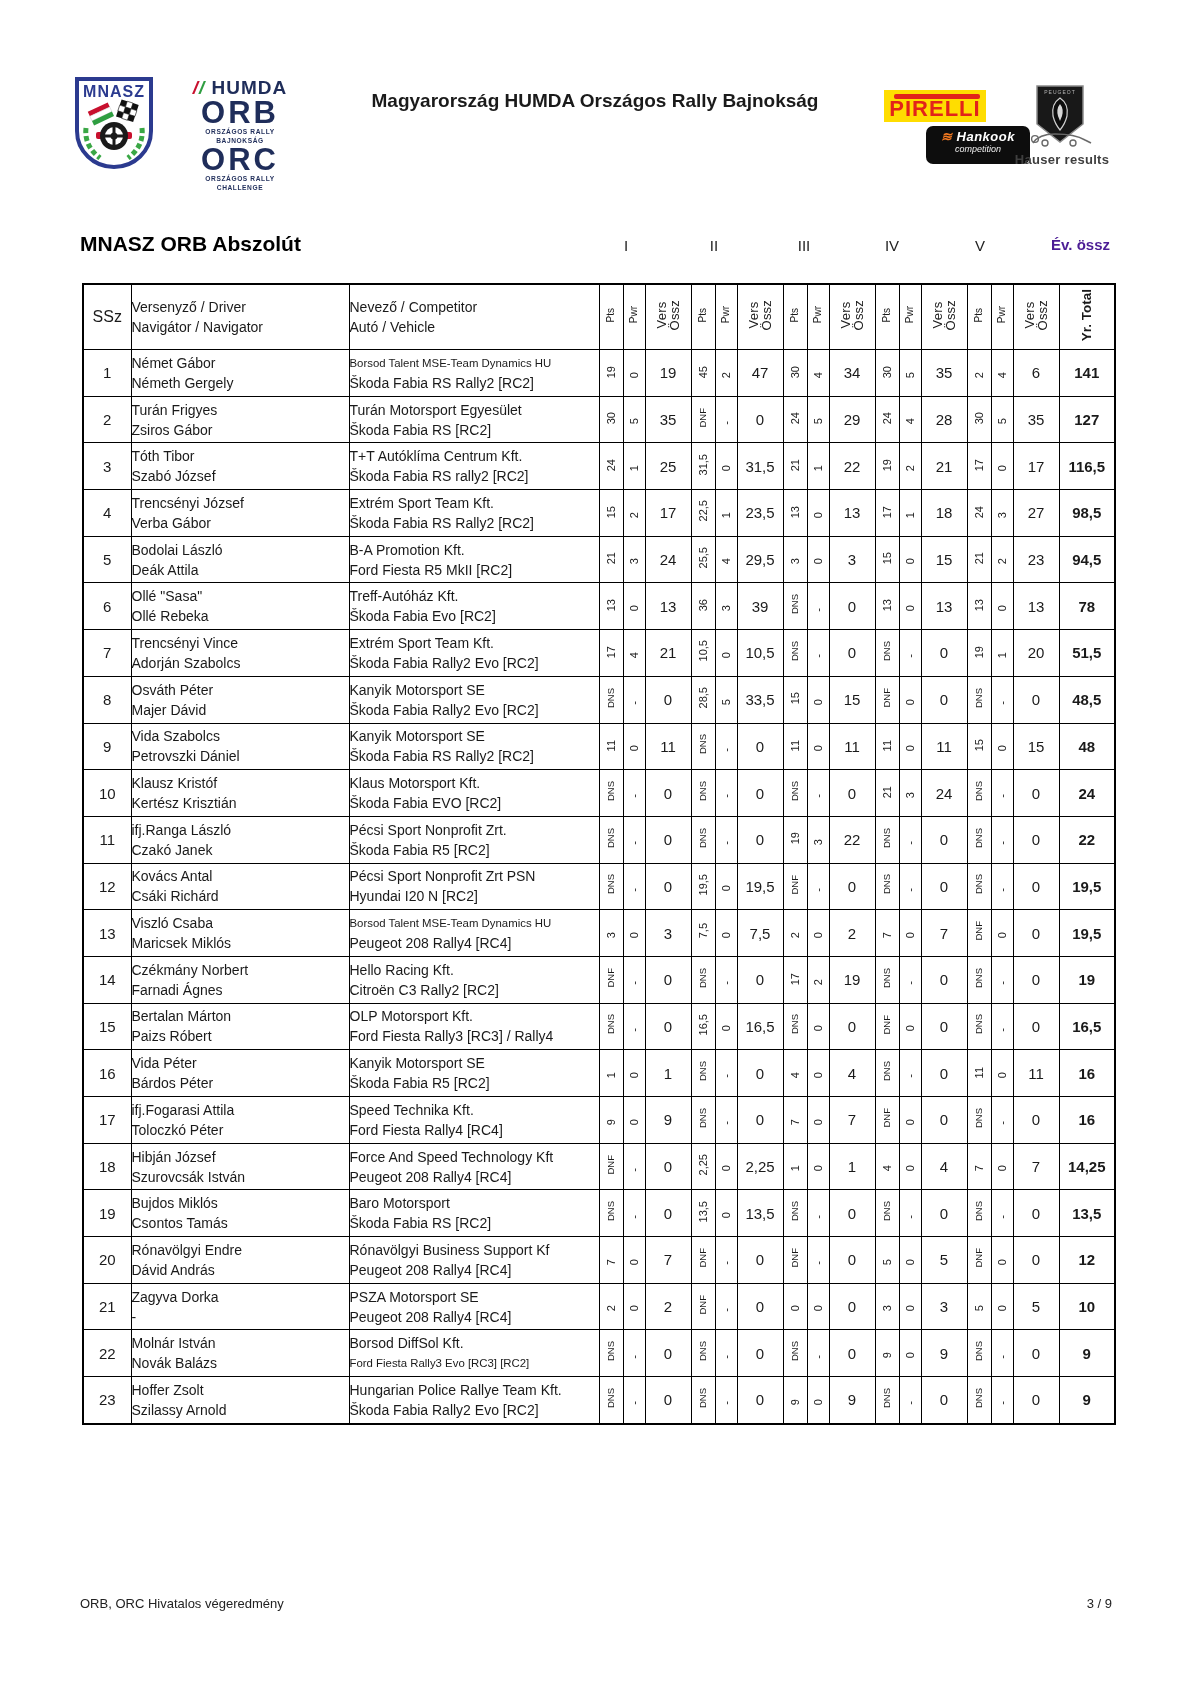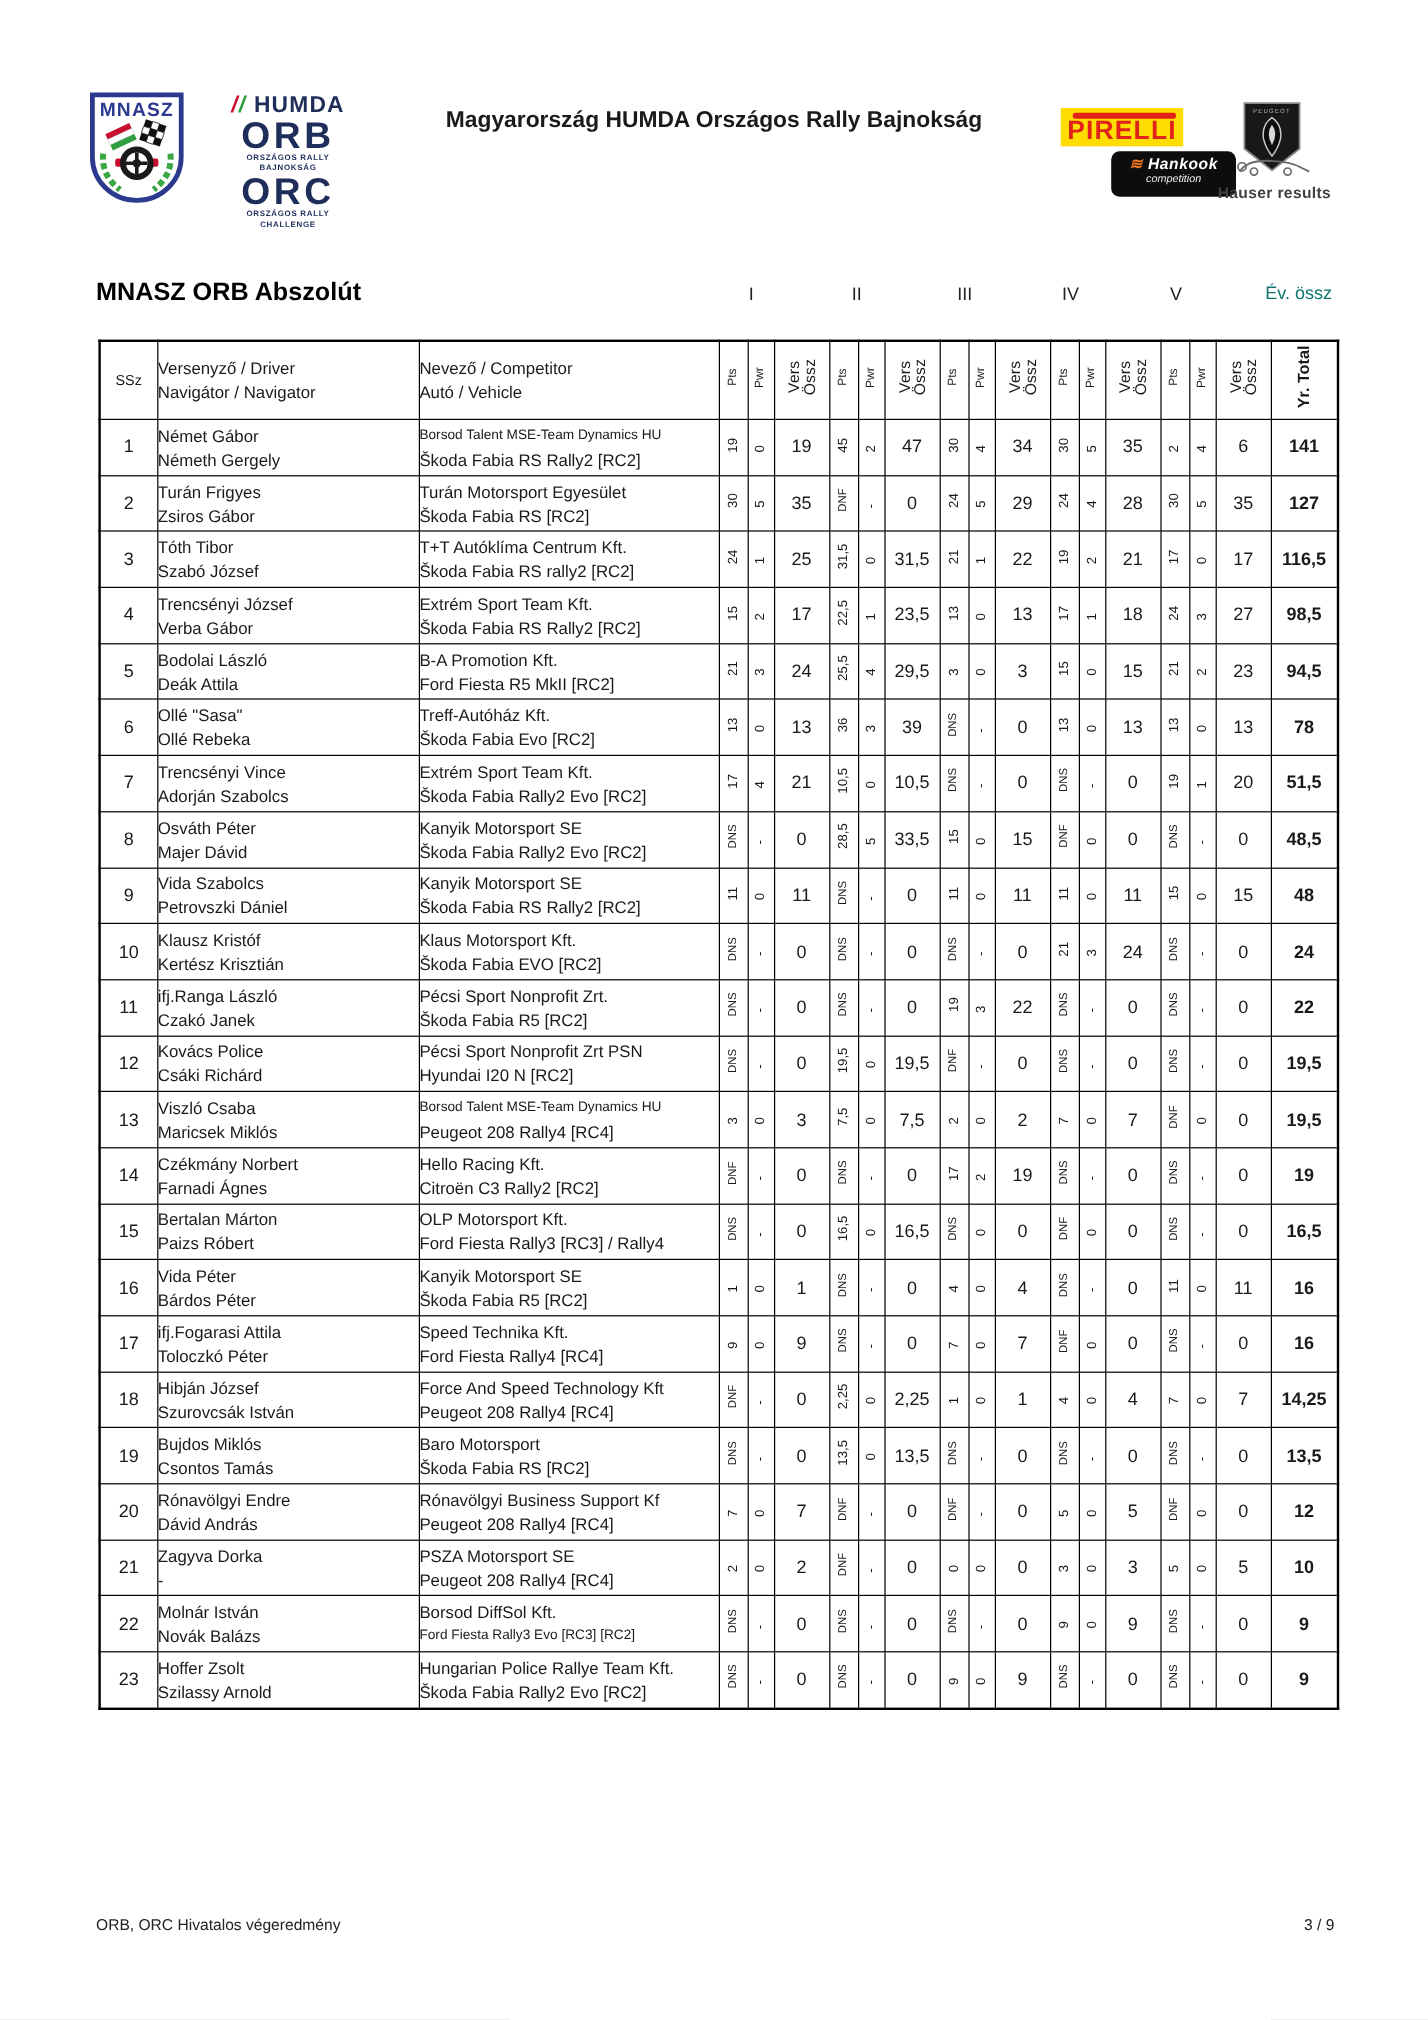--- a/index.html
+++ b/index.html
@@ -24,27 +24,27 @@
   .hankook-main{font-size:13px;font-weight:bold;font-style:italic;letter-spacing:.5px;line-height:14px;}
   .hankook-wing{color:#f47920;}
   .hankook-sub{font-size:9px;font-style:italic;color:#eee;line-height:11px;}
   .logo-peugeot{position:absolute;left:1034px;top:84px;}
   .logo-hauser{position:absolute;left:1012px;top:130px;width:100px;text-align:center;color:#4a4a4a;}
   .hauser-txt{font-size:13px;font-weight:bold;letter-spacing:.3px;color:#3f3f3f;}
   
   .sec-title{position:absolute;left:80px;top:232px;font-size:21px;font-weight:bold;color:#000;}
   .rnum{position:absolute;top:237px;font-size:15px;color:#222;width:24px;text-align:center;}
   .rnum.r1{left:614px}.rnum.r2{left:702px}.rnum.r3{left:792px}.rnum.r4{left:880px}.rnum.r5{left:968px}
-  .yr-lbl{position:absolute;top:236px;left:1030px;width:80px;text-align:right;font-size:15px;font-weight:normal;color:#0f766e;}
+  .yr-lbl{position:absolute;top:236px;left:1030px;width:80px;text-align:right;font-size:15px;font-weight:bold;color:#4c1d95;}
   
   table.res{position:absolute;left:82px;top:283px;border-collapse:collapse;table-layout:fixed;
             border:2px solid #000;}
   table.res th,table.res td{border:1.5px solid #000;padding:0;vertical-align:middle;overflow:hidden;}
   table.res thead th{height:64px;font-weight:normal;}
-  .h-ssz{font-size:12px;text-align:center;}
+  .h-ssz{font-size:16px;text-align:center;}
   .h-two{font-size:14px;text-align:left;padding-left:6px;}
   .h-two div{line-height:20px;}
   tbody td{height:45.7px;}
   .td-ssz{text-align:center;font-size:15px;}
   .td-two{text-align:left;padding-left:6px;font-size:14px;}
   .td-two div{line-height:20px;white-space:nowrap;}
   .td-two div.small{font-size:11.4px;}
   .td-num{text-align:center;}
   .vrt{display:inline-block;writing-mode:vertical-rl;transform:rotate(180deg);line-height:1;
        white-space:pre-line;}
@@ -499,21 +499,21 @@
           <td class="td-num"><span class="vrt n-rot">-</span></td>
           <td class="td-num vers-val">0</td>
           <td class="td-num"><span class="vrt n-dnx">DNS</span></td>
           <td class="td-num"><span class="vrt n-rot">-</span></td>
           <td class="td-num vers-val">0</td>
           <td class="td-num tot-val">22</td>
         </tr>
         <tr>
           <td class="td-ssz">12</td>
           <td class="td-two">
-            <div>Kovács Police</div>
+            <div>Kovács Antal</div>
             <div>Csáki Richárd</div>
           </td>
           <td class="td-two">
             <div>Pécsi Sport Nonprofit Zrt PSN</div>
             <div>Hyundai I20 N [RC2]</div>
           </td>
           <td class="td-num"><span class="vrt n-dnx">DNS</span></td>
           <td class="td-num"><span class="vrt n-rot">-</span></td>
           <td class="td-num vers-val">0</td>
           <td class="td-num"><span class="vrt n-rot">19,5</span></td>

